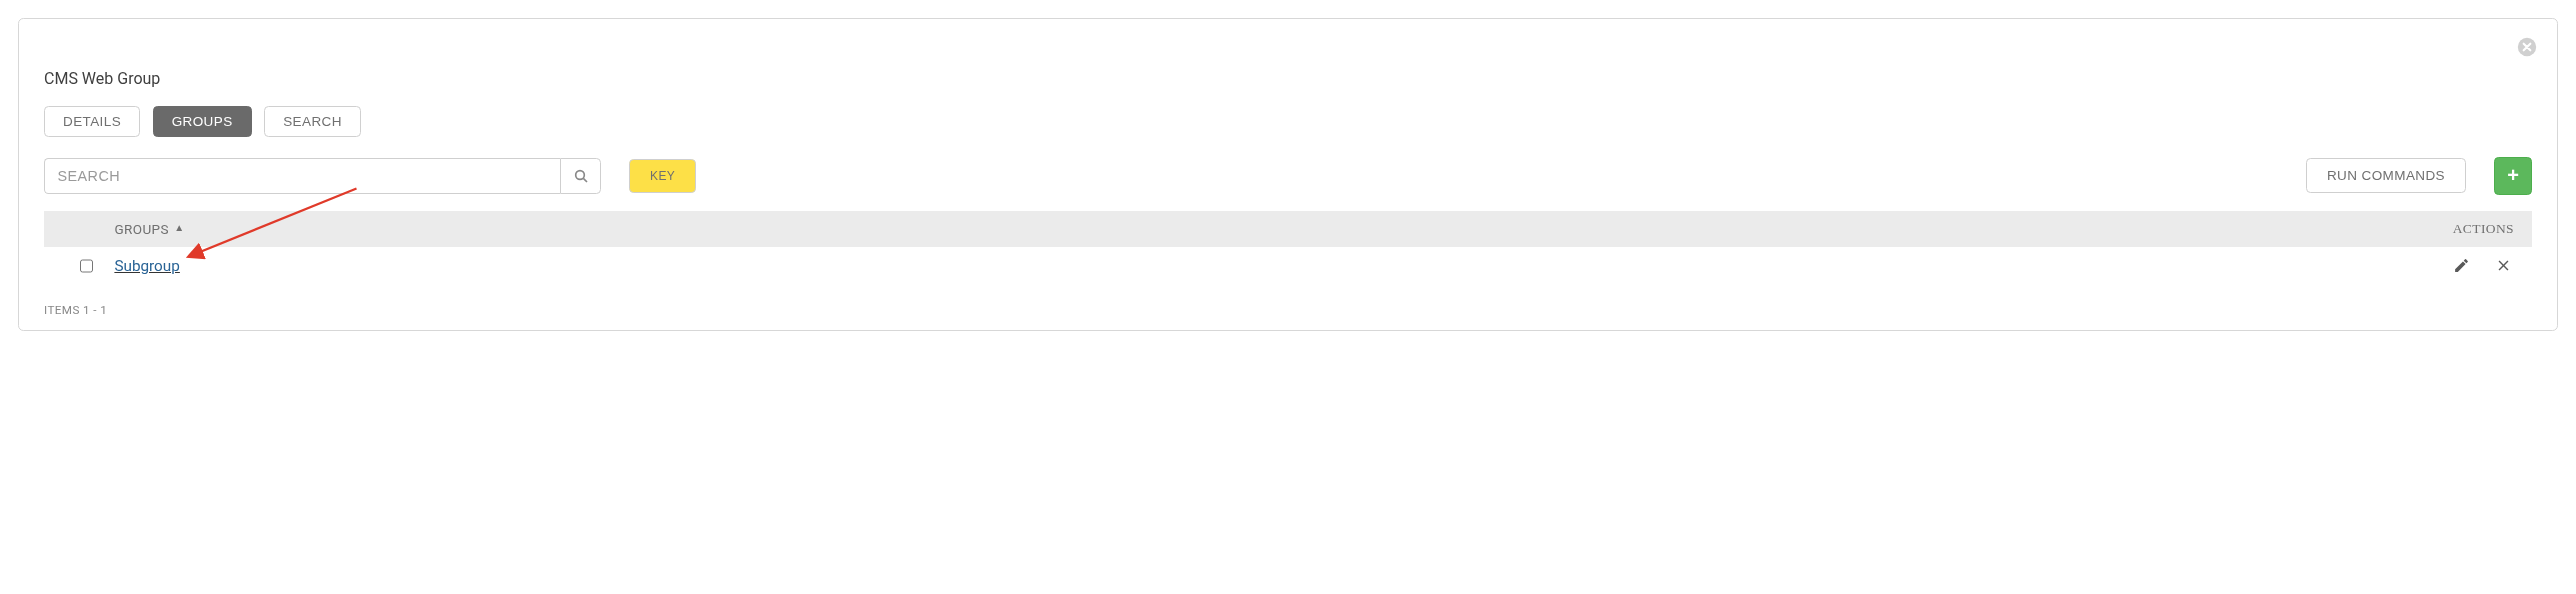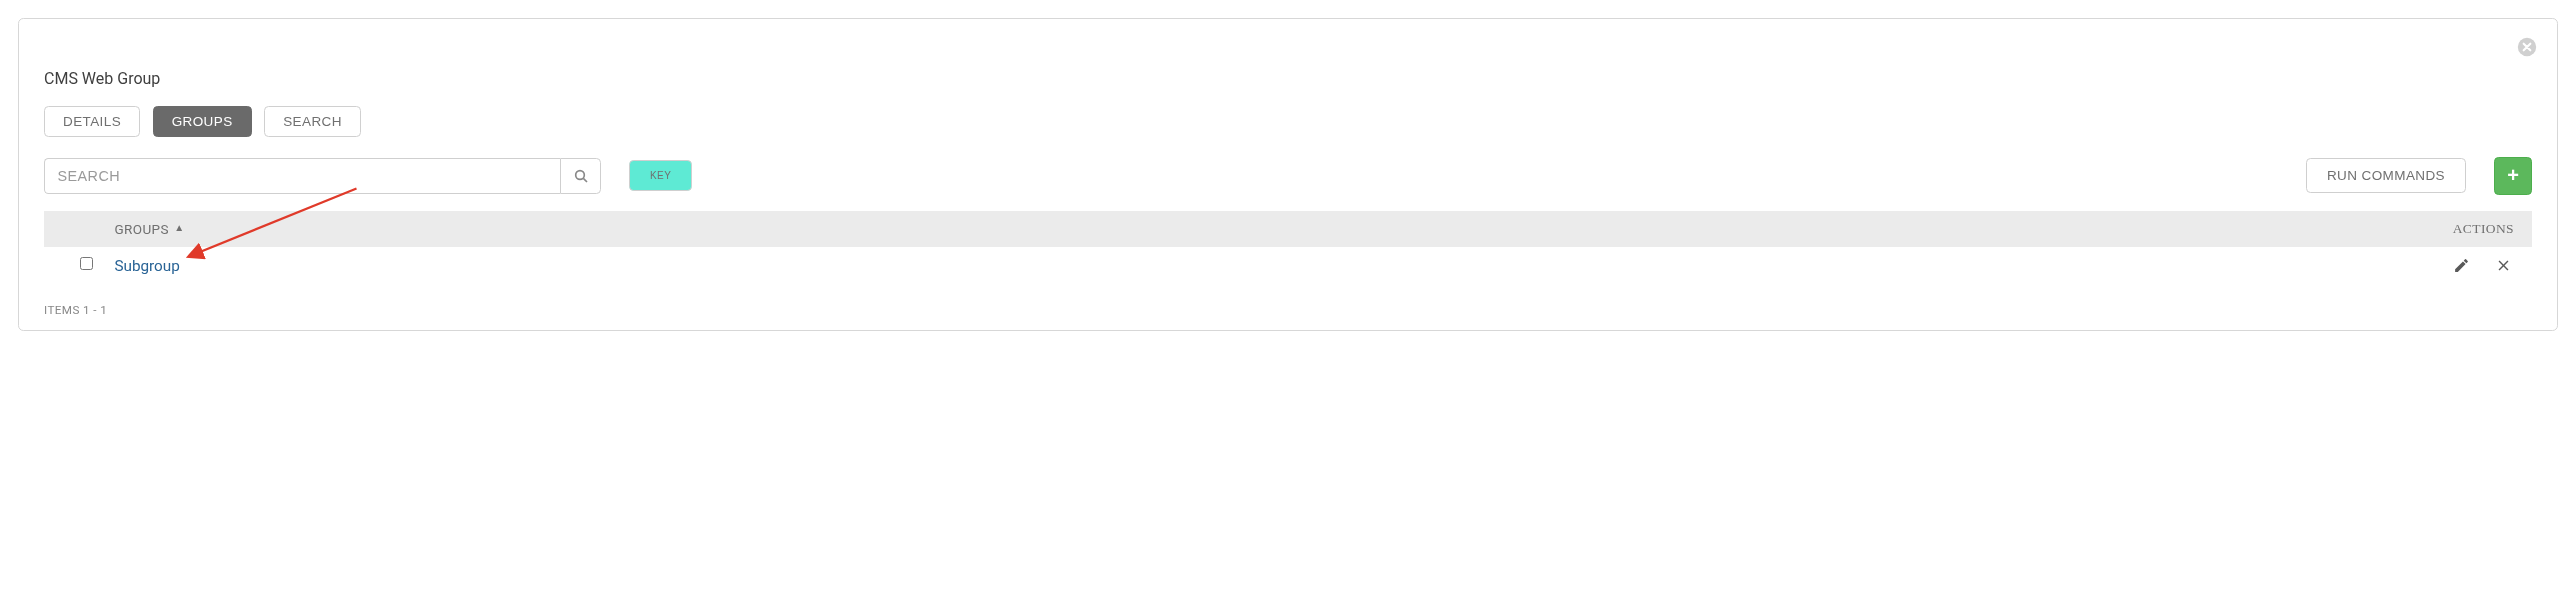--- a/index.html
+++ b/index.html
@@ -94,23 +94,23 @@
       align-items: center;
       justify-content: center;
       color: #888;
     }
     .search-btn svg {
       width: 16px;
       height: 16px;
     }
     .key-btn {
       border: 0.9px solid #cfcfcf;
-      background: #5eead4;
+      background: #fde047;
       color: #707070;
-      font-size: 10px;
+      font-size: 12px;
       letter-spacing: 0.4px;
       padding: 9px 20px;
       border-radius: 4.5px;
       cursor: pointer;
     }
     .toolbar-spacer {
       flex: 1;
     }
     .run-btn {
       border: 0.9px solid #cfcfcf;
@@ -163,23 +163,24 @@
     }
     .th-spacer {
       flex: 1;
     }
     .th-actions {
       padding-right: 3.6px;
       font-family: Liberation Serif, serif;
     }
     .table-row {
       display: flex;
-      align-items: flex-start;
+      align-items: center;
       padding: 10px 14.4px;
       font-size: 15.3px;
+      text-decoration: underline;
     }
     .row-checkbox-cell {
       width: 56px;
       display: flex;
       align-items: center;
       justify-content: center;
     }
     .row-checkbox {
       width: 13.5px;
       height: 13.5px;

